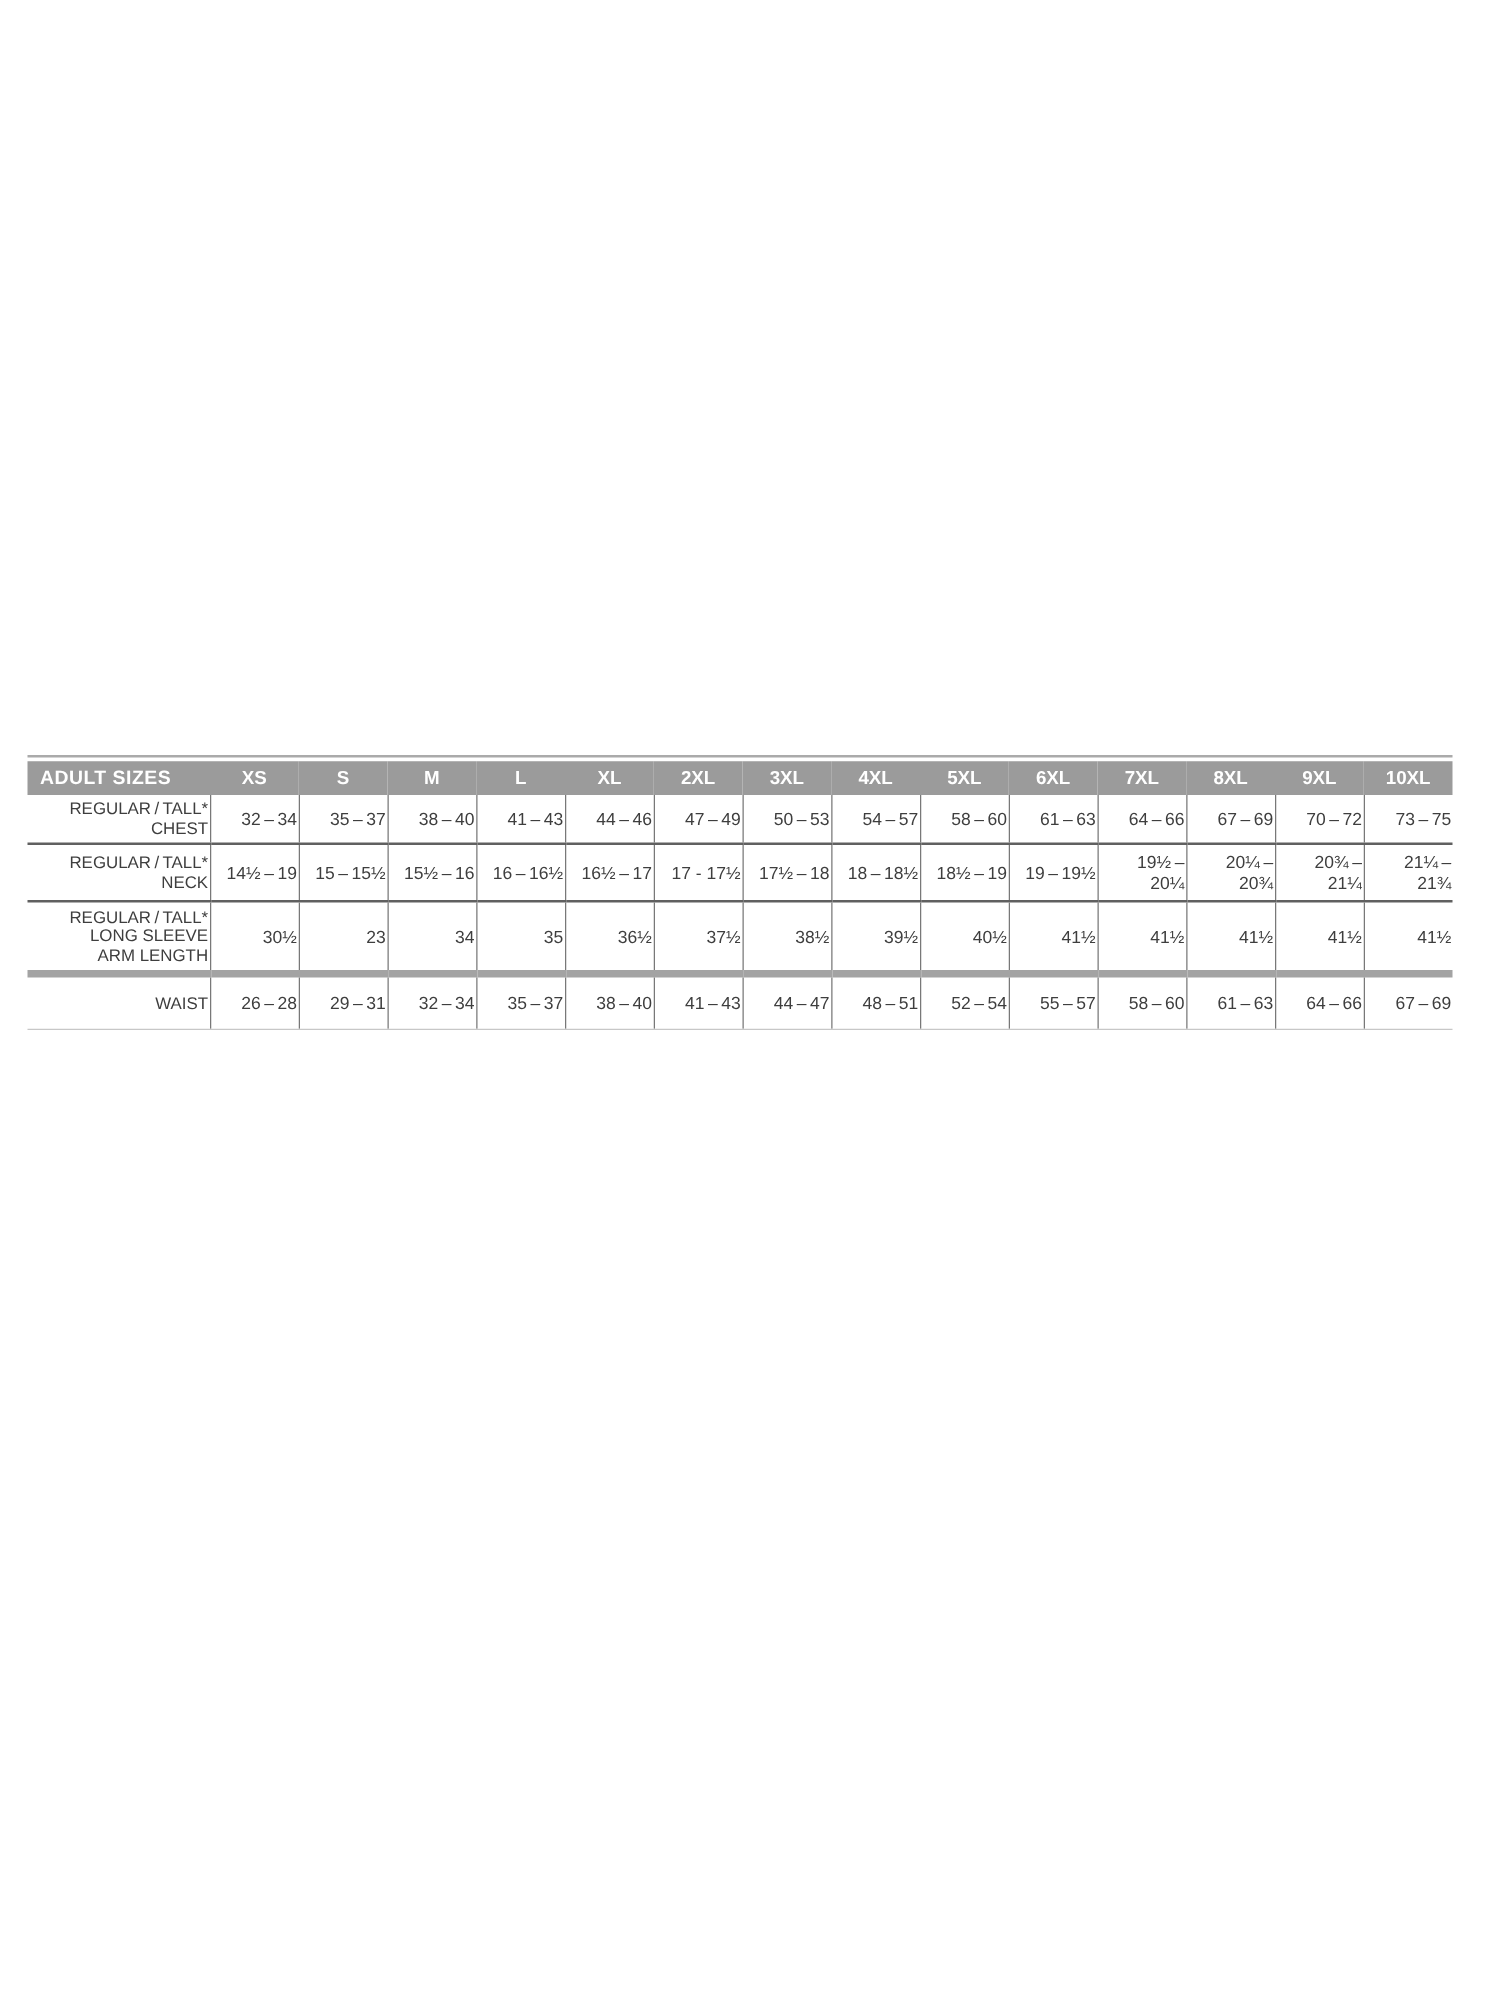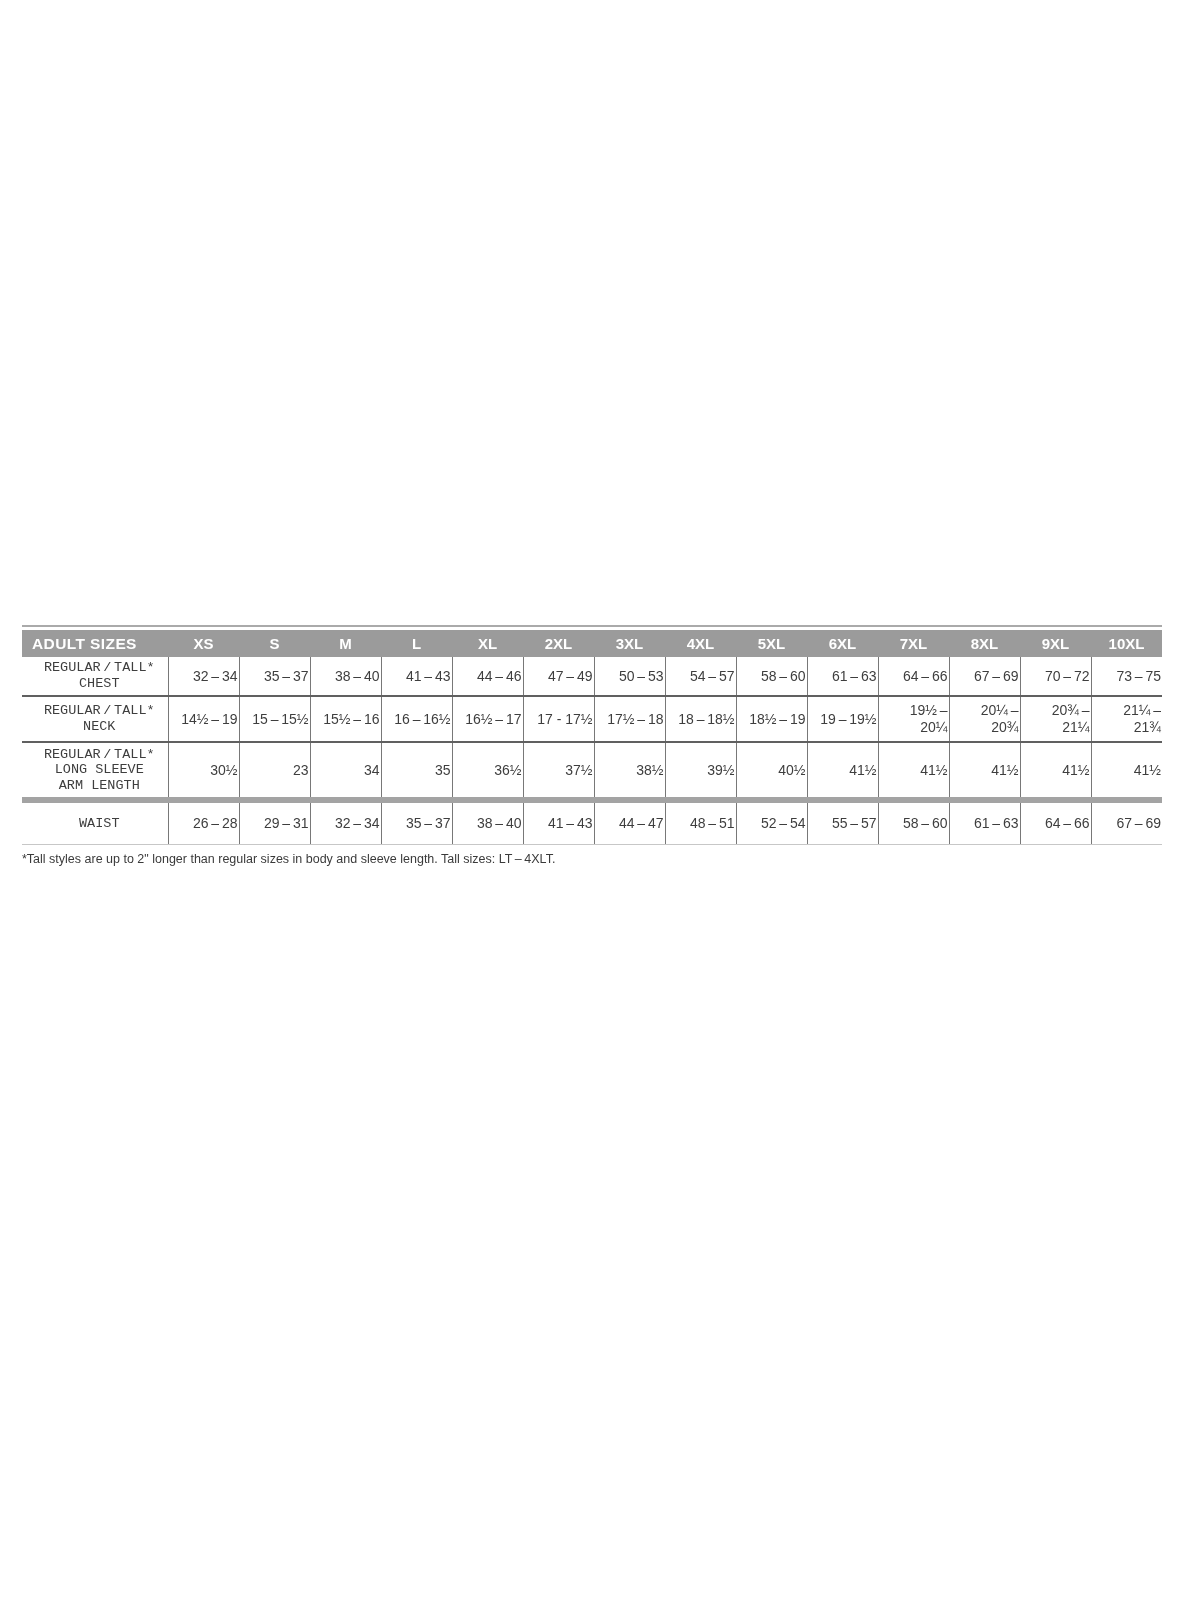--- a/index.html
+++ b/index.html
@@ -10,21 +10,21 @@
   body {
     width: 1200px;
     height: 1600px;
     position: relative;
     font-family: "Liberation Sans", sans-serif;
     -webkit-font-smoothing: antialiased;
   }
   .size-chart {
     position: absolute;
     left: 22px;
-    top: 625px;
+    top: 604px;
     width: 1140px;
   }
   .top-rule {
     height: 2px;
     background: #aaaaaa;
     margin-bottom: 3px;
   }
   table.sizes {
     border-collapse: collapse;
     width: 100%;
@@ -54,25 +54,24 @@
     text-align: right;
     vertical-align: middle;
     white-space: pre-line;
     line-height: 1.2;
     padding: 2px 1px;
   }
   tbody td + td {
     border-left: 1px solid #787878;
   }
   tbody td.row-label {
-    text-align: center;
+    text-align: right;
     padding-left: 10px;
     font-size: 13.5px;
     line-height: 1.15;
-    font-family: Liberation Mono, monospace;
   }
   tr.r-chest  td { height: 34px; }
   tr.r-neck   td { height: 40px; border-top: 2px solid #606060; }
   tr.r-sleeve td { height: 50px; border-top: 2px solid #606060; }
   tr.r-waist  td { height: 37px; border-top: 6px solid #a3a3a3; }
   .bottom-rule {
     height: 1px;
     background: #c7c7c7;
   }
   .footnote {
@@ -196,14 +195,13 @@
         <td>52 – 54</td>
         <td>55 – 57</td>
         <td>58 – 60</td>
         <td>61 – 63</td>
         <td>64 – 66</td>
         <td>67 – 69</td>
       </tr>
     </tbody>
   </table>
   <div class="bottom-rule"></div>
-  <div class="footnote">*Tall styles are up to 2" longer than regular sizes in body and sleeve length. Tall sizes: LT – 4XLT.</div>
 </div>
 
 </body></html>

